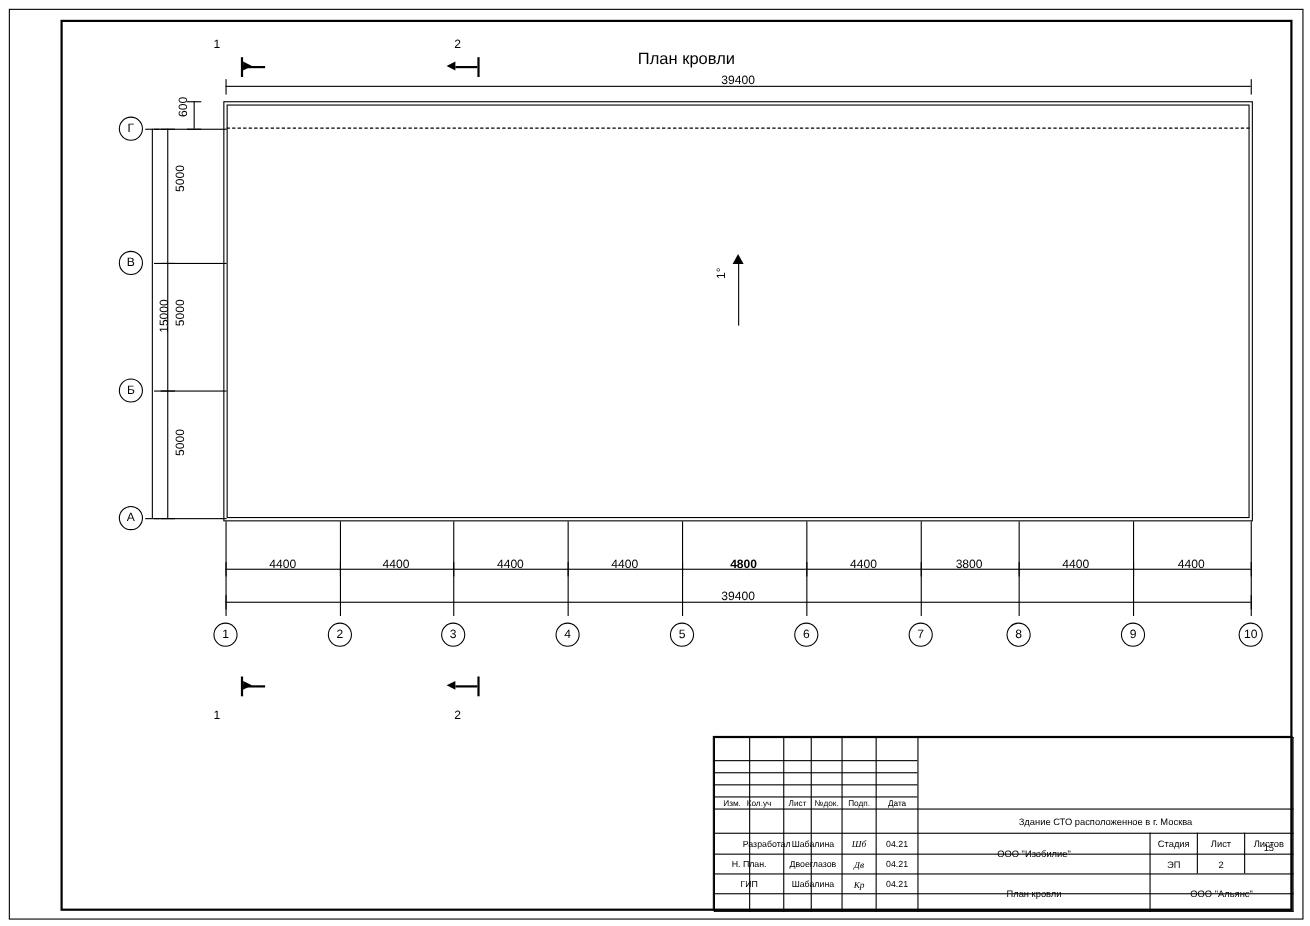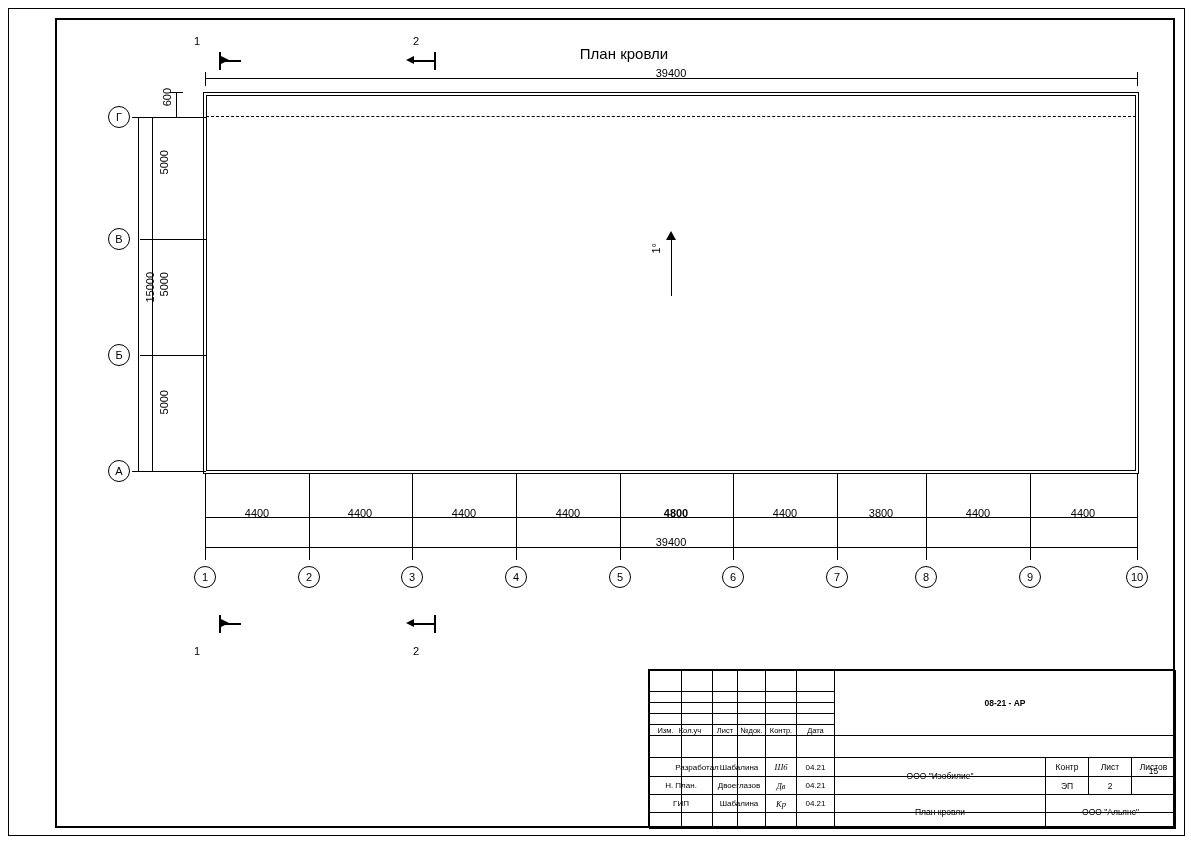--- a/index.html
+++ b/index.html
@@ -183,41 +183,41 @@
     <div class="b" style="left:116px;top:0;width:1px;height:159px;"></div>
     <div class="b" style="left:147px;top:0;width:1px;height:159px;"></div>
     <div class="b" style="left:185px;top:0;width:1px;height:159px;"></div>
     <div class="b" style="left:526px;top:0;width:1px;height:159px;"></div>
 
     <div class="b" style="left:396px;top:87px;width:1px;height:37px;"></div>
     <div class="b" style="left:439px;top:87px;width:1px;height:37px;"></div>
     <div class="b" style="left:482px;top:87px;width:1px;height:37px;"></div>
     <div class="b" style="left:396px;top:124px;width:1px;height:35px;"></div>
 
-    <div class="cell bold" style="left:186px;top:1px;width:340px;height:64px;">08-21 - АР</div>
-
+
+    <div class="cell big" style="left:186px;top:66px;width:340px;height:21px;">Здание СТО расположенное в г. Москва</div>
 
     <div class="cell big" style="left:186px;top:88px;width:210px;height:36px;">ООО "Изобилие"</div>
 
     <div class="cell big" style="left:186px;top:125px;width:210px;height:33px;">План кровли</div>
 
     <div class="cell big" style="left:397px;top:125px;width:129px;height:33px;">ООО "Альянс"</div>
 
-    <div class="cell" style="left:397px;top:88px;width:42px;height:18px;">Контр</div>
+    <div class="cell" style="left:397px;top:88px;width:42px;height:18px;">Стадия</div>
     <div class="cell" style="left:440px;top:88px;width:42px;height:18px;">Лист</div>
     <div class="cell" style="left:483px;top:88px;width:43px;height:18px;">Листов</div>
     <div class="cell big" style="left:397px;top:107px;width:42px;height:17px;">ЭП</div>
     <div class="cell big" style="left:440px;top:107px;width:42px;height:17px;">2</div>
     <div class="cell big" style="left:483px;top:92px;width:43px;height:17px;">15</div>
 
     <div class="cell" style="left:1px;top:55px;width:31px;height:10px;font-size:7.5px;">Изм.</div>
     <div class="cell" style="left:26px;top:55px;width:30px;height:10px;font-size:7.5px;">Кол.уч</div>
     <div class="cell" style="left:64px;top:55px;width:24px;height:10px;font-size:7.5px;">Лист</div>
     <div class="cell" style="left:89px;top:55px;width:27px;height:10px;font-size:7.5px;">№док.</div>
-    <div class="cell" style="left:117px;top:55px;width:30px;height:10px;font-size:7.5px;">Контр.</div>
+    <div class="cell" style="left:117px;top:55px;width:30px;height:10px;font-size:7.5px;">Подп.</div>
     <div class="cell" style="left:148px;top:55px;width:37px;height:10px;font-size:7.5px;">Дата</div>
 
     <div class="cell" style="left:17px;top:88px;width:62px;height:18px;font-size:8px;">Разработал</div>
     <div class="cell" style="left:64px;top:88px;width:52px;height:18px;font-size:8px;">Шабалина</div>
     <div class="cell sig" style="left:117px;top:88px;width:30px;height:18px;">Шб</div>
     <div class="cell" style="left:148px;top:88px;width:37px;height:18px;font-size:8px;">04.21</div>
 
     <div class="cell" style="left:1px;top:107px;width:62px;height:17px;font-size:8px;">Н. План.</div>
     <div class="cell" style="left:64px;top:107px;width:52px;height:17px;font-size:8px;">Двоеглазов</div>
     <div class="cell sig" style="left:117px;top:107px;width:30px;height:17px;">Дв</div>

